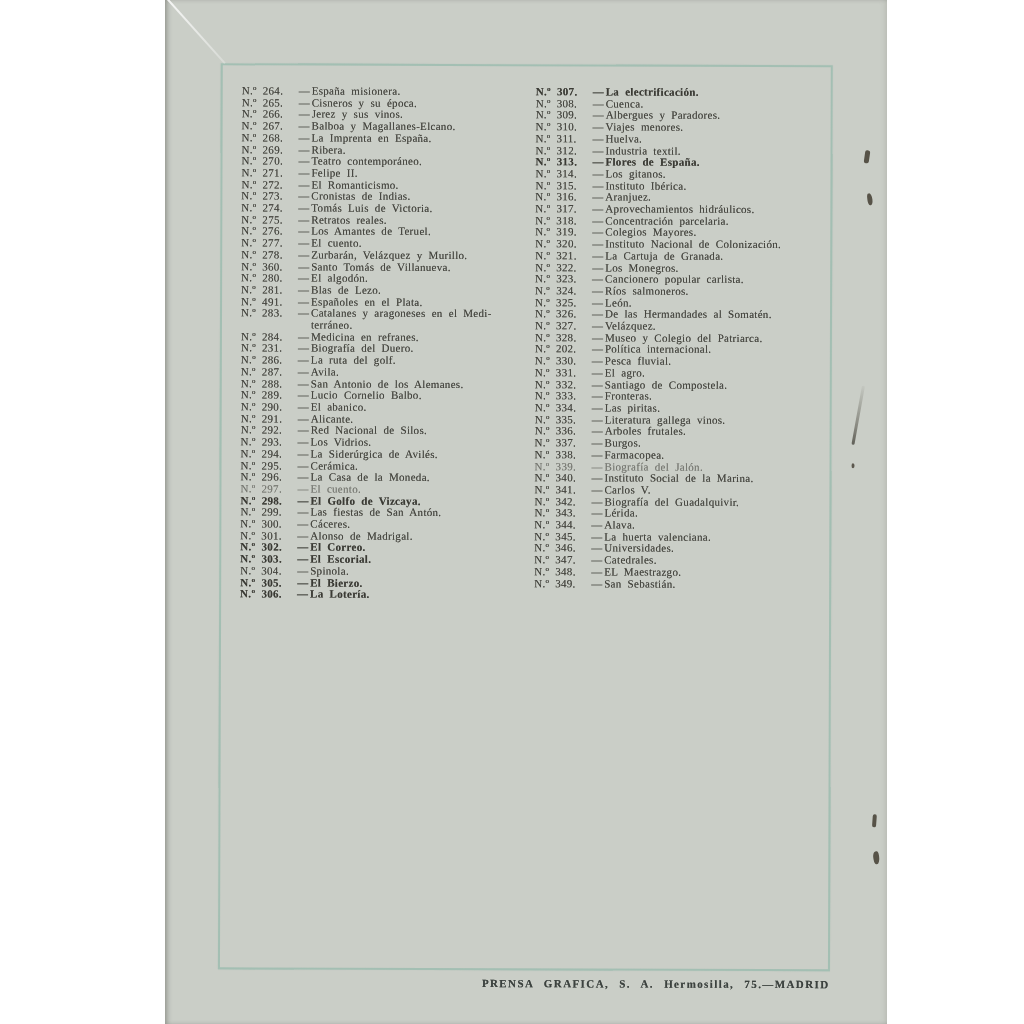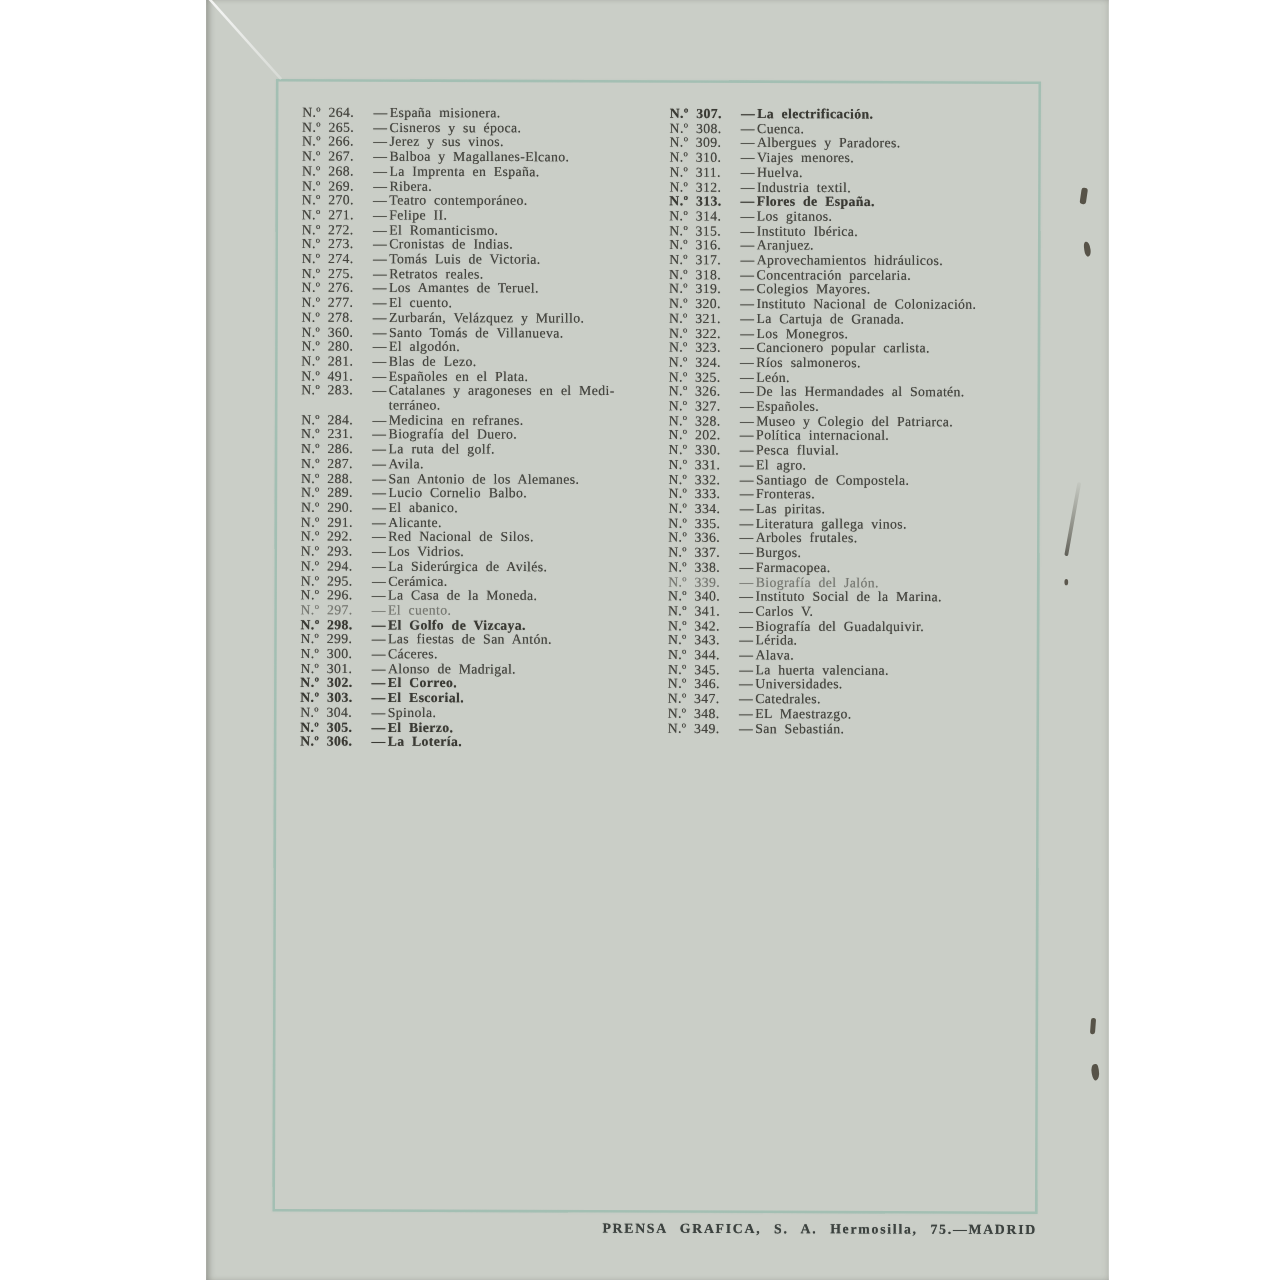--- a/index.html
+++ b/index.html
@@ -407,21 +407,21 @@
             <span class="entry-title">León.</span>
           </div>
           <div class="entry">
             <span class="entry-no">N.º 326.</span>
             <span class="entry-sep">—</span>
             <span class="entry-title">De las Hermandades al Somatén.</span>
           </div>
           <div class="entry">
             <span class="entry-no">N.º 327.</span>
             <span class="entry-sep">—</span>
-            <span class="entry-title">Españoles.</span>
+            <span class="entry-title">Velázquez.</span>
           </div>
           <div class="entry">
             <span class="entry-no">N.º 328.</span>
             <span class="entry-sep">—</span>
             <span class="entry-title">Museo y Colegio del Patriarca.</span>
           </div>
           <div class="entry">
             <span class="entry-no">N.º 202.</span>
             <span class="entry-sep">—</span>
             <span class="entry-title">Política internacional.</span>

